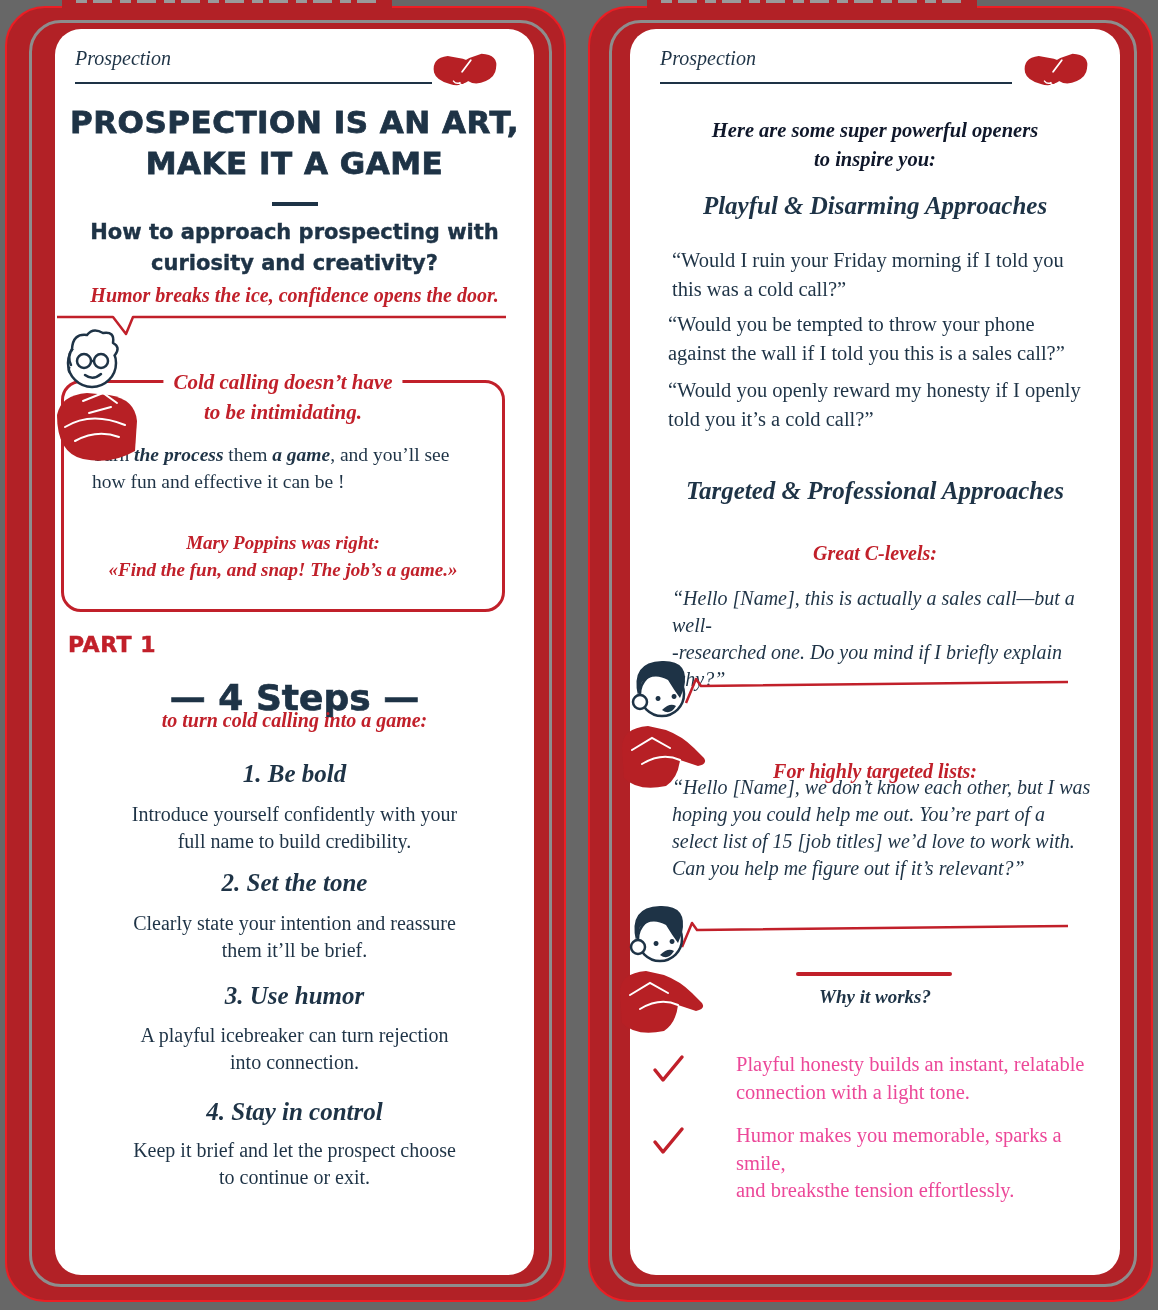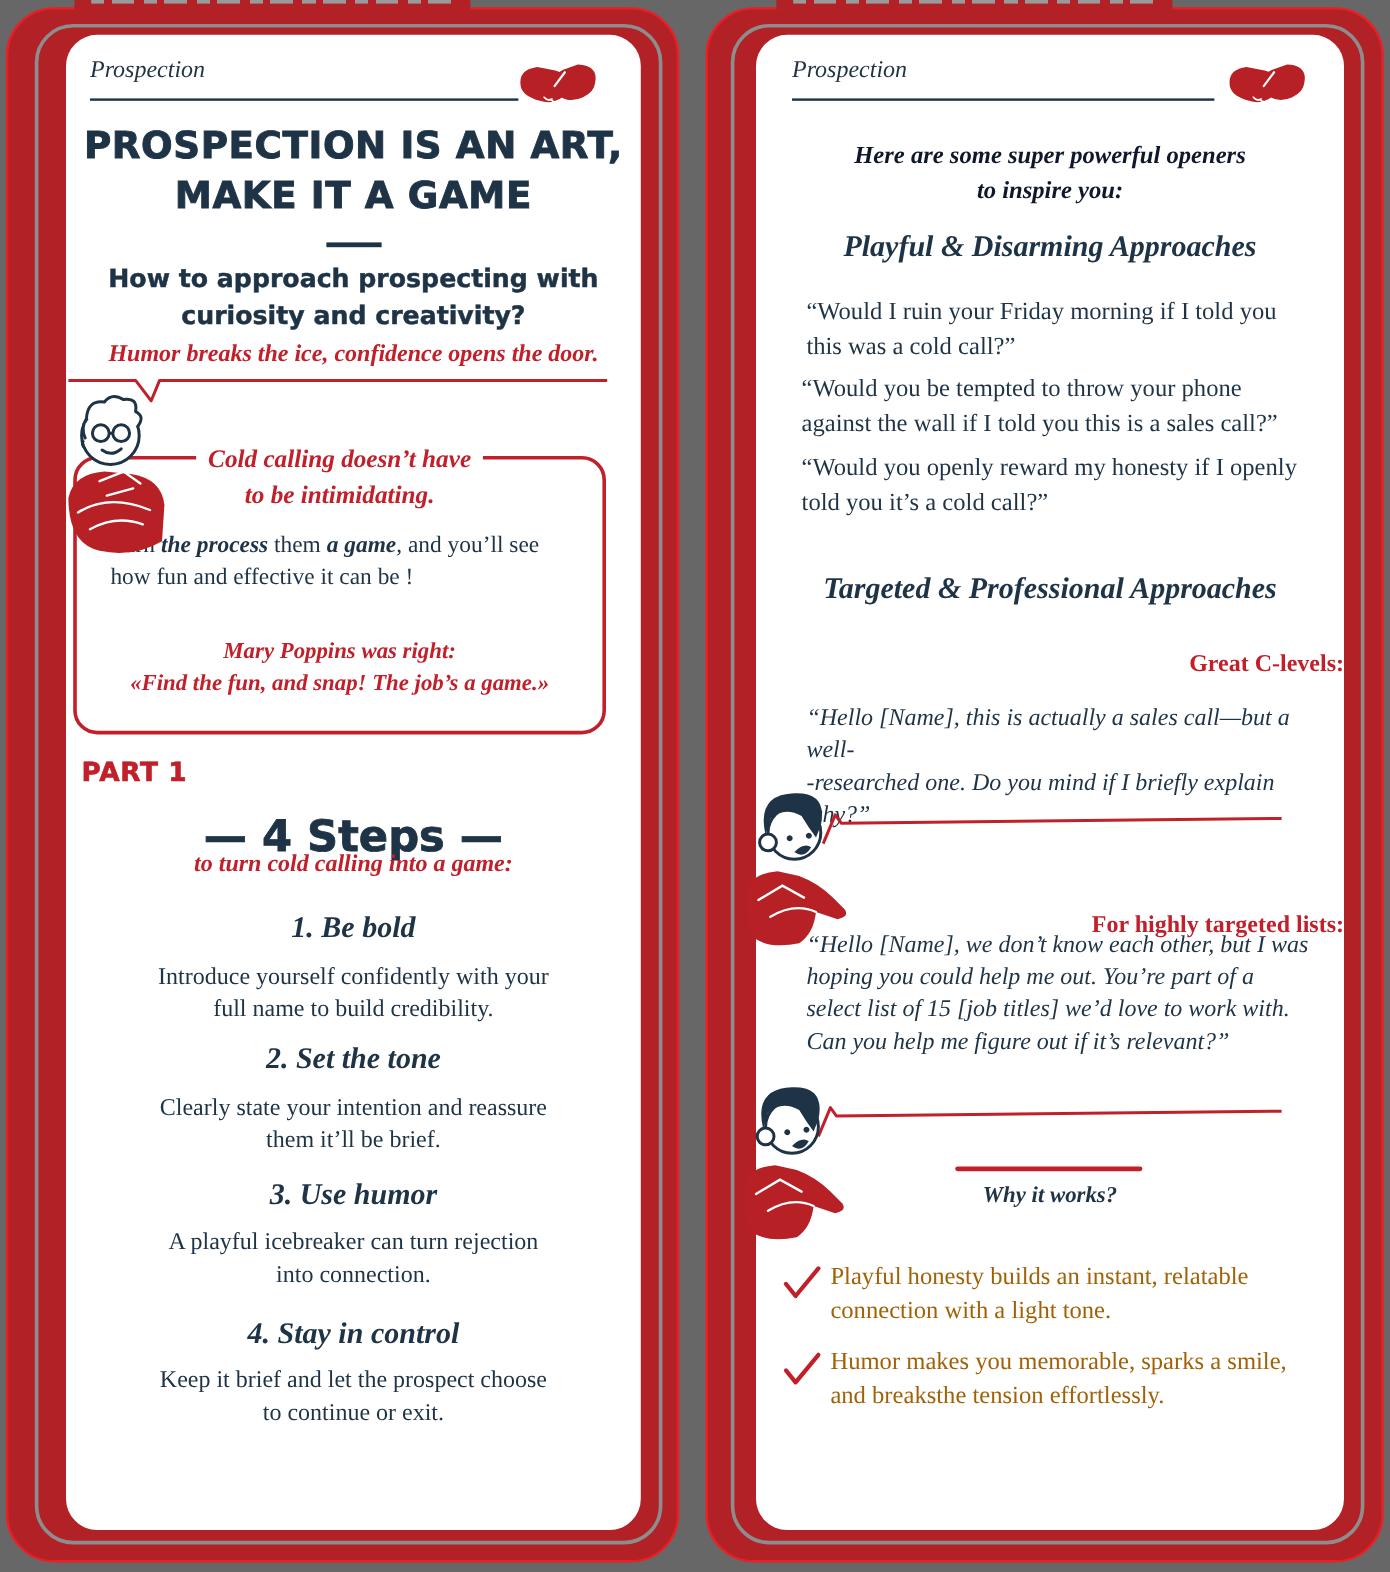--- a/index.html
+++ b/index.html
@@ -34,25 +34,25 @@
   .part{font-family:"DejaVu Sans",sans-serif;font-weight:800;font-size:22px;letter-spacing:.5px;
         color:#c1202a;-webkit-text-stroke:.5px #c1202a;}
   .steps-h{font-family:"DejaVu Sans",sans-serif;font-weight:800;font-size:36px;text-align:center;
         color:#1e3346;-webkit-text-stroke:.7px #1e3346;width:100%;margin-top:12px;}
   .steps-sub{font-style:italic;font-weight:bold;font-size:20px;text-align:center;color:#c1202a;width:100%;}
   .step-title{font-style:italic;font-weight:bold;font-size:25px;text-align:center;color:#1e3346;width:100%;}
   .step-body{font-size:20px;line-height:27px;text-align:center;color:#1e3346;width:100%;}
   .intro{font-style:italic;font-weight:bold;font-size:20.5px;line-height:29px;text-align:center;
         color:#0f172a;width:100%;}
   .sec-title{font-style:italic;font-weight:bold;font-size:25px;text-align:center;color:#1e3346;width:100%;}
-  .red-label{font-weight:bold;font-size:20px;text-align:right;color:#c1202a;width:100%;}
+  .red-label{font-style:italic;font-weight:bold;font-size:20px;text-align:center;color:#c1202a;width:100%;}
   .quote{font-size:20.5px;line-height:28.5px;color:#1e3346;}
   .quote-i{font-style:italic;font-size:20px;line-height:27px;color:#1e3346;}
   .why-title{font-style:italic;font-weight:bold;font-size:19px;text-align:center;color:#1e3346;width:100%;}
-  .check-text{font-size:20.5px;line-height:27.5px;color:#a16207;}
+  .check-text{font-size:20.5px;line-height:27.5px;color:#ec4899;margin-left:44px;}
   svg{display:block;}
 </style>
 </head>
 <body>
 
 <div class="card" style="left:5px;width:561px;">
   <div class="pin" style="top:12px;bottom:13px;left:22px;right:12px;"></div>
   <div class="inner" style="left:48px;right:30px;">
 
     <div class="abs hdr" style="top:18px;left:20px;">Prospection</div>

